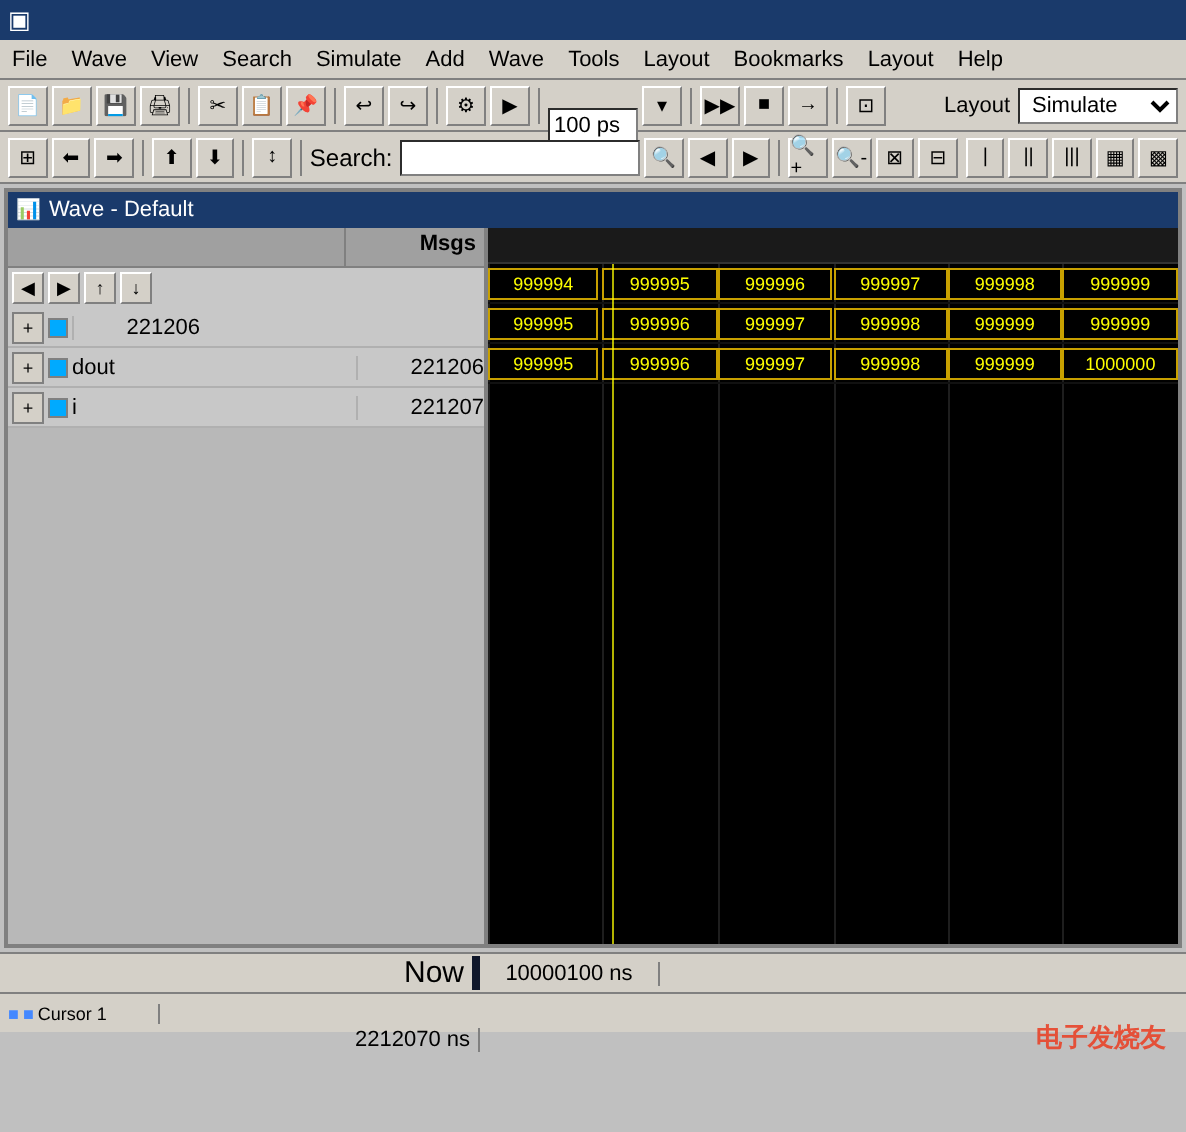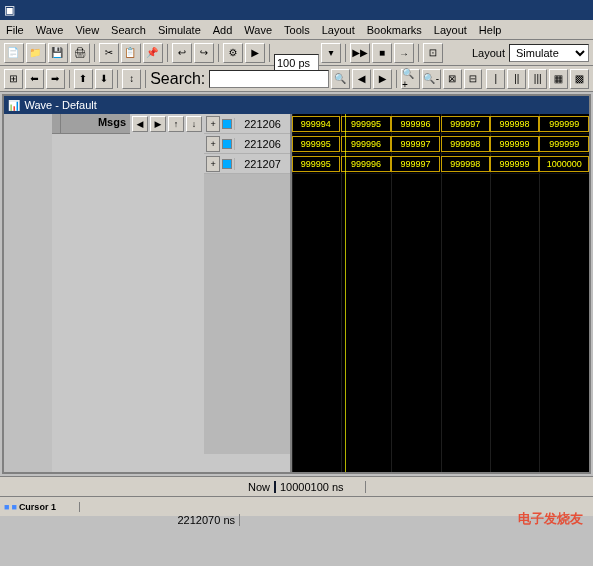--- a/index.html
+++ b/index.html
@@ -95,23 +95,22 @@
       flex: 1;
       overflow: hidden;
     }
 
     
     .signal-panel {
       width: 240px;
       background: #c8c8c8;
       border-right: 2px solid #808080;
       display: flex;
-      flex-direction: row;
+      flex-direction: column;
       flex-shrink: 0;
-      margin-left: 48px;
     }
     .signal-header {
       display: flex;
       background: #a0a0a0;
       border-bottom: 1px solid #808080;
       height: 20px;
     }
     .signal-header-name {
       flex: 1;
       padding: 2px 4px;
@@ -160,47 +159,47 @@
       flex: 1;
       font-size: 11px;
       color: #000;
       white-space: nowrap;
       overflow: hidden;
     }
     .signal-value {
       width: 64px;
       font-size: 11px;
       color: #000;
-      text-align: center;
+      text-align: right;
       padding-right: 0;
       border-left: 1px solid #b0b0b0;
     }
 
     
     .waveform-panel {
       flex: 1;
       background: #000;
       display: flex;
-      flex-direction: row;
+      flex-direction: column;
       overflow: hidden;
     }
 
     
     .status-bar {
       display: flex;
       height: 20px;
       background: #d4d0c8;
       border-top: 1px solid #808080;
       align-items: center;
     }
     .status-left {
-      width: 276px;
-      border-right: 2px solid #0f172a;
+      width: 240px;
+      border-right: 4px solid #0f172a;
       padding: 0 4px;
-      font-size: 11px;
+      font-size: 15px;
       text-align: right;
     }
     .status-right {
       flex: 1;
       padding: 0 4px;
       font-size: 11px;
       color: #008000;
       font-weight: bold;
     }
 
@@ -331,21 +330,21 @@
 <div class="toolbar2">
   <div class="tb-btn">⊞</div>
   <div class="tb-btn">⬅</div>
   <div class="tb-btn">➡</div>
   <div class="tb-separator"></div>
   <div class="tb-btn">⬆</div>
   <div class="tb-btn">⬇</div>
   <div class="tb-separator"></div>
   <div class="tb-btn">↕</div>
   <div class="tb-separator"></div>
-  <span style="font-size:16px;margin-right:2px;">Search:</span>
+  <span style="font-size:12px;margin-right:2px;">Search:</span>
   <input class="tb-input" style="width: 120px;" placeholder="">
   <div class="tb-btn">🔍</div>
   <div class="tb-btn">◀</div>
   <div class="tb-btn">▶</div>
   <div class="tb-separator"></div>
   <div class="tb-btn">🔍+</div>
   <div class="tb-btn">🔍-</div>
   <div class="tb-btn">⊠</div>
   <div class="tb-btn">⊟</div>
   <div style="flex:1"></div>
@@ -449,26 +448,26 @@
         <div style="position:absolute;top:0;bottom:0;left:18%;width:1px;background:#ffff00;opacity:0.7;z-index:10;"></div>
       </div>
     </div>
   </div>
 </div>
 
 <div class="status-bar">
   <div class="status-left">
     <span>Now</span>
   </div>
-  <div style="width:90px;border-right:1px solid #808080;padding:0 4px;font-size:11px;text-align:left;">10000100 ns</div>
+  <div style="width:90px;border-right:1px solid #808080;padding:0 4px;font-size:11px;text-align:center;">10000100 ns</div>
 </div>
 
 <div class="cursor-bar">
   <div class="cursor-left">
     <span style="font-size:9px;color:#4488ff;">■</span>
     <span style="font-size:9px;color:#4488ff;">■</span>
-    <span style="font-size:9px;font-weight:bold;">Cursor 1</span>
+    <span style="font-size:9px;">Cursor 1</span>
   </div>
   <div class="cursor-mid">2212070 ns</div>
   <div class="cursor-right"></div>
 </div>
 
 <div class="watermark">电子发烧友</div>
 
 </body></html>

